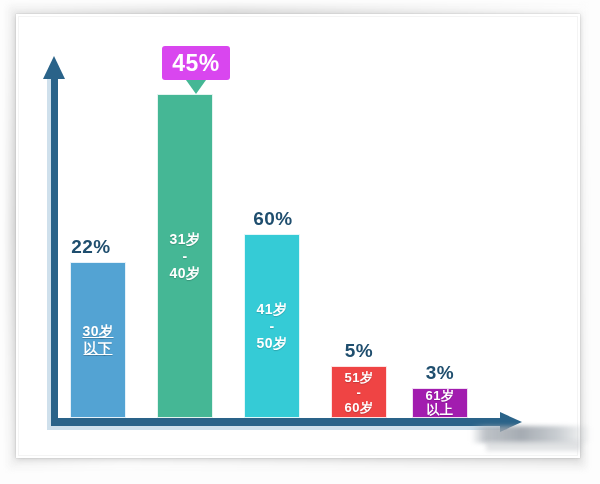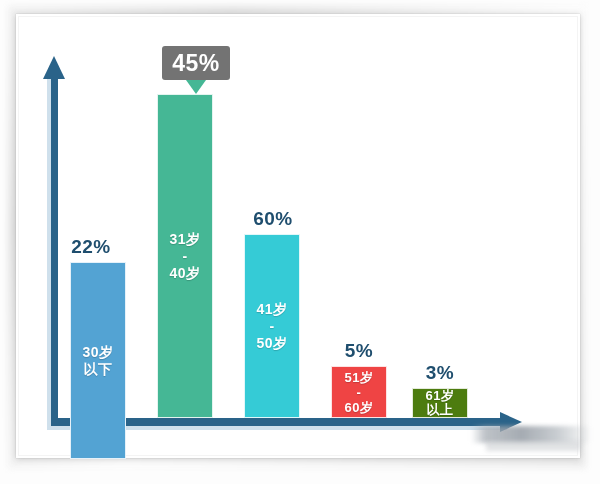--- a/index.html
+++ b/index.html
@@ -199,26 +199,26 @@
 
     <div class="axis-y-halo"></div>
     <div class="axis-y"></div>
     <div class="axis-y-arrow"></div>
 
     <div class="axis-x-halo"></div>
     <div class="axis-x"></div>
     <div class="axis-x-arrow"></div>
 
     <div class="value-label" style="left:46px; top:222px; width:58px;">22%</div>
-    <div class="bar" style="left:54px; top:248px; width:56px; height:197px; background:#53a3d3;">
+    <div class="bar" style="left:54px; top:248px; width:56px; height:156px; background:#53a3d3;text-decoration:underline;">
       <span class="bar-cat-line">30岁</span>
       <span class="bar-cat-line">以下</span>
     </div>
 
-    <div class="callout" style="left:146px; top:32px; width:68px; height:34px; background:#737373;">
+    <div class="callout" style="left:146px; top:32px; width:68px; height:34px; background:#d946ef;">
       <span>45%</span>
     </div>
     <div class="callout-tail" style="left:170px; top:66px; border-top:14px solid #45b795;"></div>
     <div class="bar" style="left:141px; top:80px; width:56px; height:324px; background:#45b795;">
       <span class="bar-cat-line">31岁</span>
       <span class="bar-cat-line">-</span>
       <span class="bar-cat-line">40岁</span>
     </div>
 
     <div class="value-label" style="left:228px; top:194px; width:58px;">60%</div>
@@ -230,21 +230,21 @@
 
     <div class="value-label" style="left:315px; top:326px; width:56px;">5%</div>
     <div class="bar" style="left:315px; top:352px; width:56px; height:52px; background:#ef4444;
                 font-size:13px; line-height:15px;">
       <span class="bar-cat-line">51岁</span>
       <span class="bar-cat-line">-</span>
       <span class="bar-cat-line">60岁</span>
     </div>
 
     <div class="value-label" style="left:396px; top:348px; width:56px;">3%</div>
-    <div class="bar" style="left:396px; top:374px; width:56px; height:30px; background:#4d7c0f;
+    <div class="bar" style="left:396px; top:374px; width:56px; height:30px; background:#a21caf;
                 font-size:13px; line-height:14px;">
       <span class="bar-cat-line">61岁</span>
       <span class="bar-cat-line">以上</span>
     </div>
 
     <div class="watermark"></div>
     <div class="watermark-2"></div>
 
   </div>
 </div>

